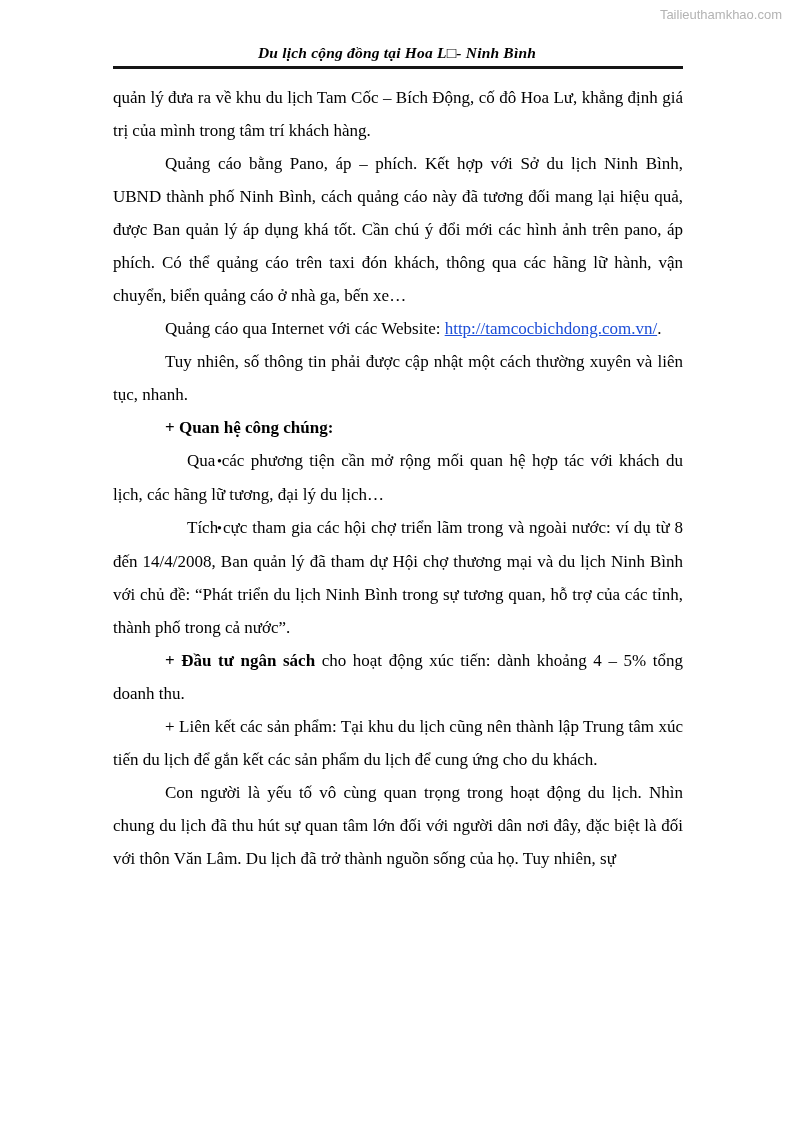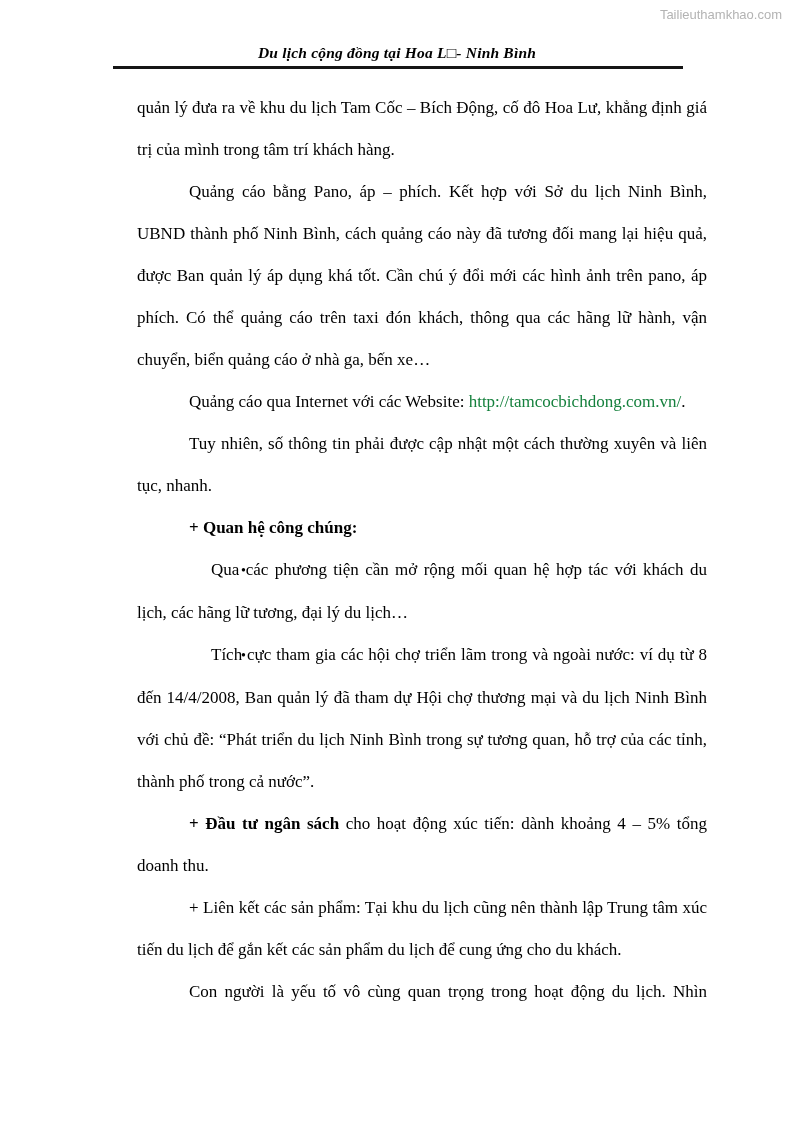--- a/index.html
+++ b/index.html
@@ -34,38 +34,38 @@
     font-size: 15.5px;
     letter-spacing: 0.2px;
     padding-right: 2px;
   }
   .header-rule {
     margin-top: 4px;
     border-top: 3px solid #151515;
   }
   .content {
     position: absolute;
-    top: 87px;
+    top: 81px;
     left: 113px;
     width: 570px;
     font-size: 17px;
-    line-height: 42px;
+    line-height: 33px;
     text-align: justify;
-    margin-left: 24px;
   }
   .content p { margin: 0; }
   .indent { text-indent: 52px; }
   .bold { font-weight: bold; }
   .section-heading {
     font-weight: bold;
     font-style: italic;
     margin-top: 20px !important;
   }
   .doc-link {
-    color: #15803d;
+    color: #1d4ed8;
+    text-decoration: underline;
     cursor: pointer;
   }
   .bullet {
     display: inline-block;
     width: 22px;
     font-size: 14px;
   }
   .footer {
     position: absolute;
     left: 113px;

